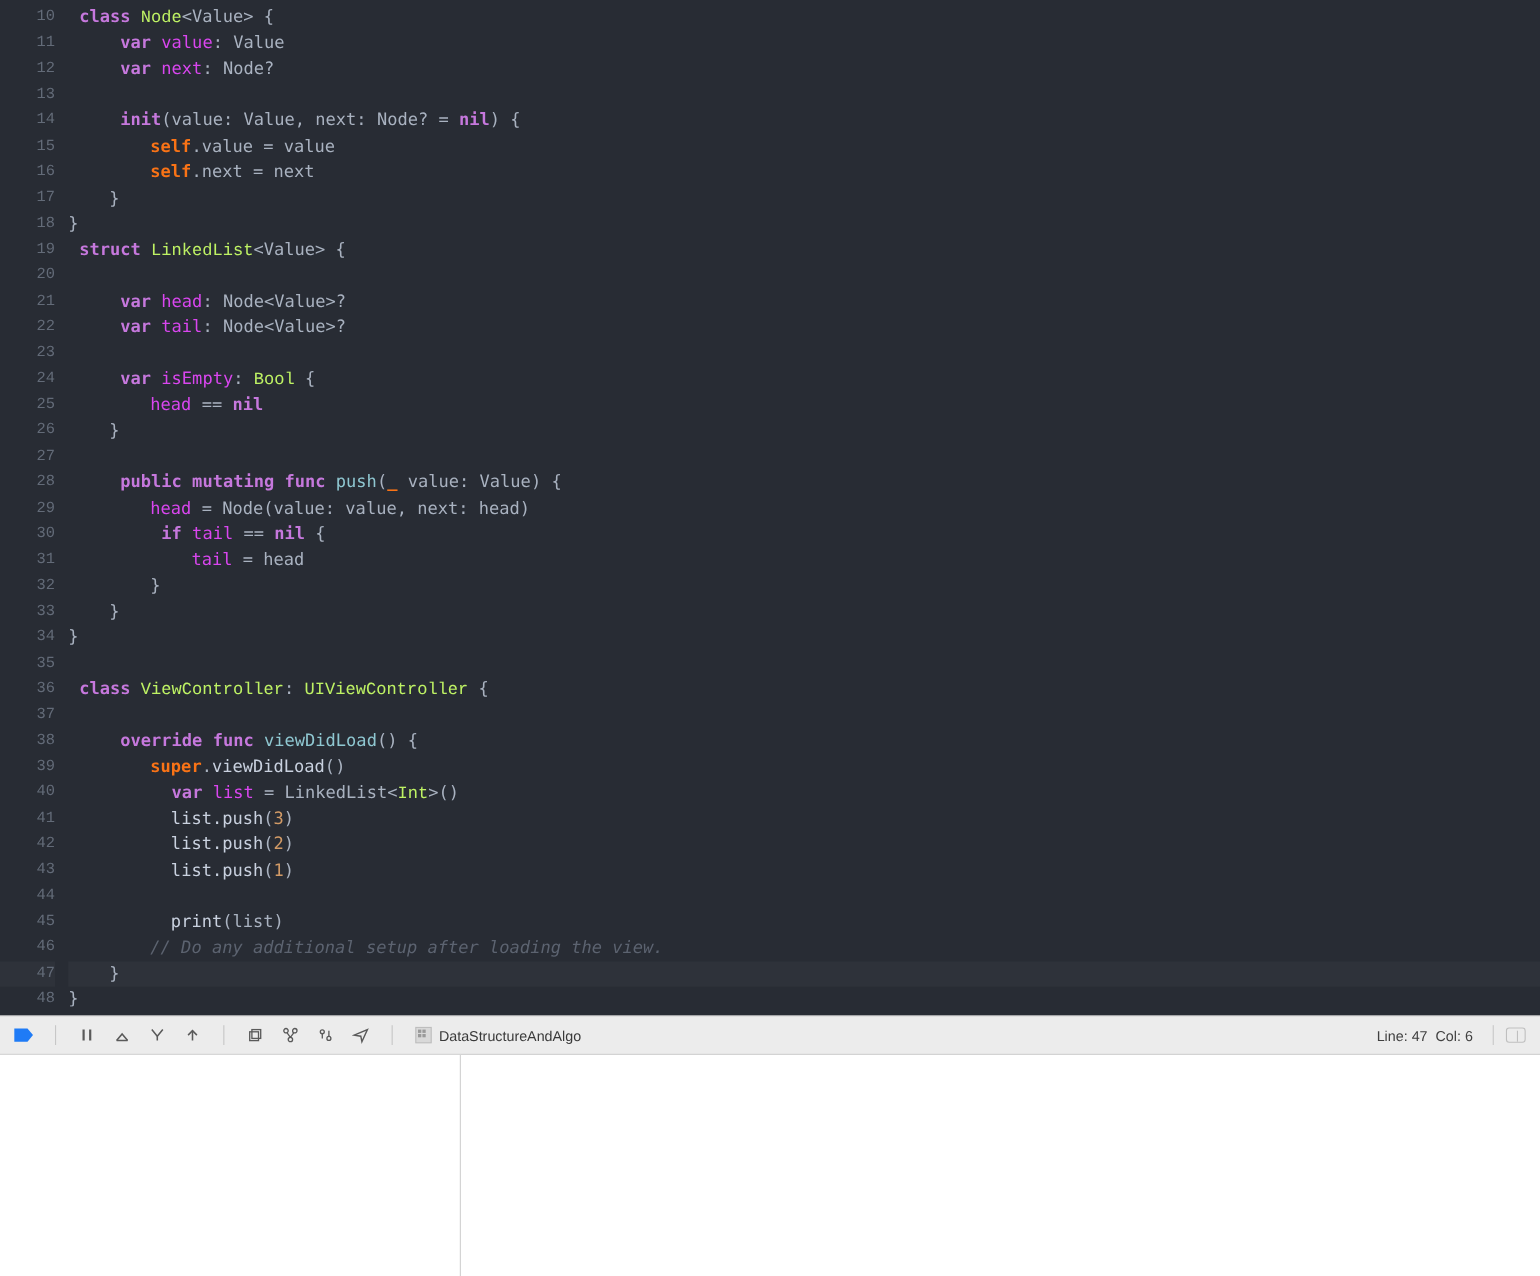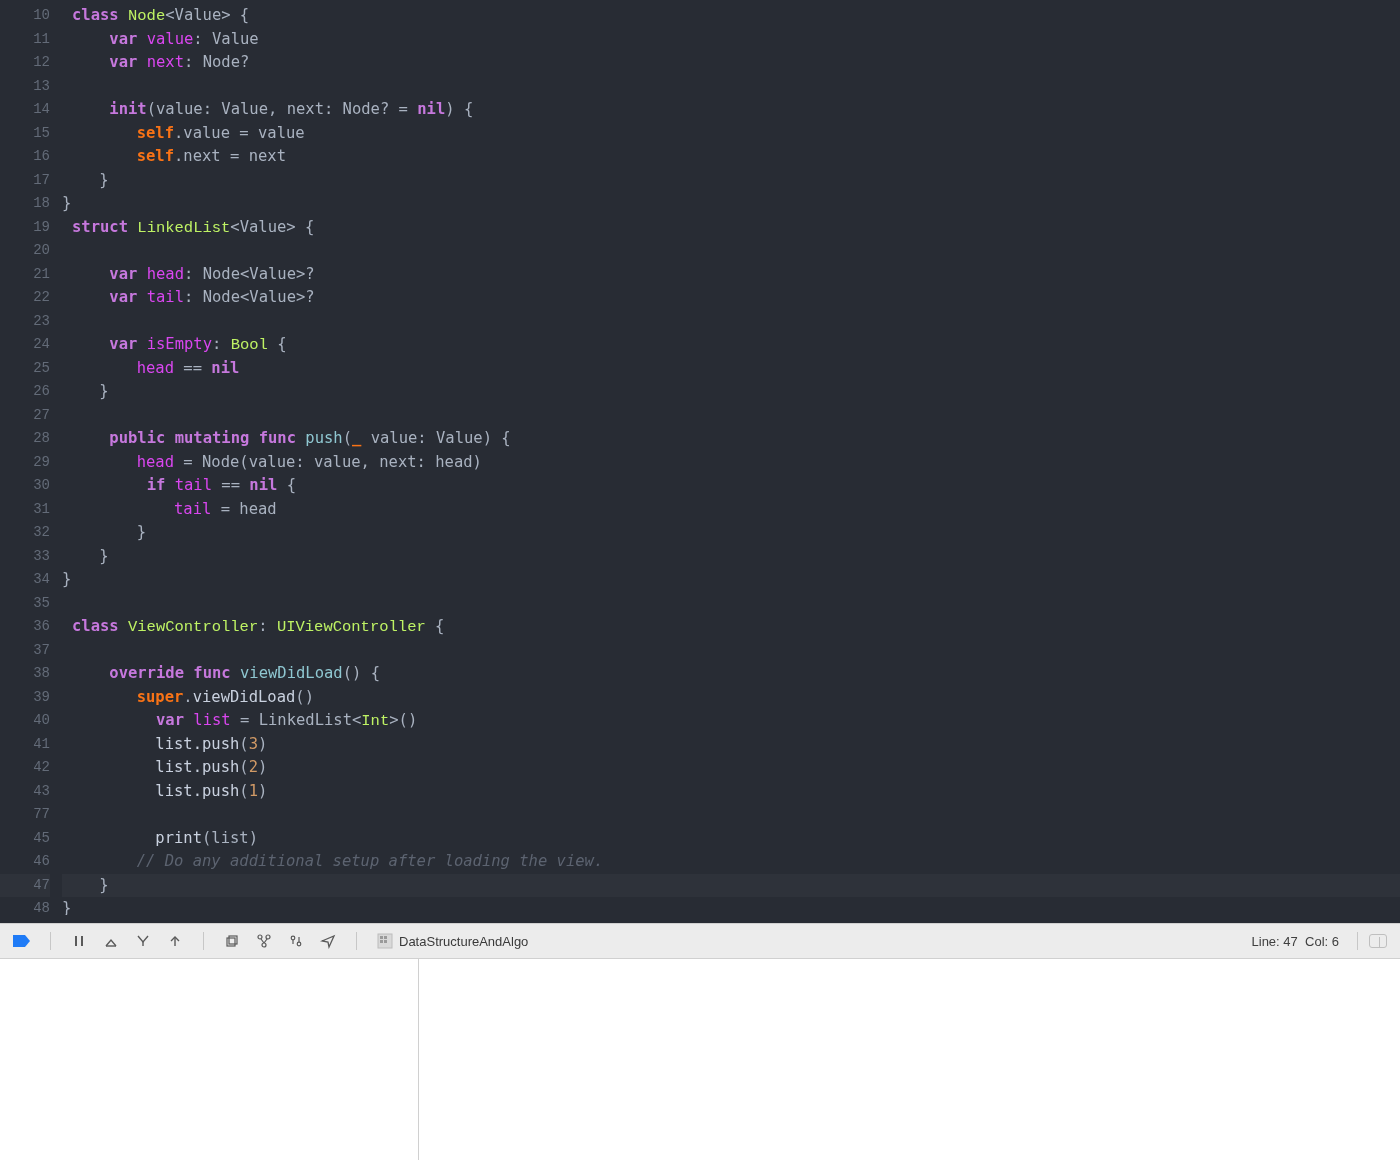--- a/index.html
+++ b/index.html
@@ -74,21 +74,21 @@
       <div>34</div>
       <div>35</div>
       <div>36</div>
       <div>37</div>
       <div>38</div>
       <div>39</div>
       <div>40</div>
       <div>41</div>
       <div>42</div>
       <div>43</div>
-      <div>77</div>
+      <div>44</div>
       <div>45</div>
       <div>46</div>
       <div class="hl" style="background: rgb(46, 50, 58);">47</div>
       <div>48</div>
     </div>
   <div class="code"><div class="code-line"><span class="tok-kw">class </span><span class="tok-type">Node</span><span class="tok-punc">&lt;Value&gt; {</span></div><div class="code-line"><span>    </span><span class="tok-kw">var </span><span class="tok-id">value</span><span class="tok-punc">: Value</span></div><div class="code-line"><span>    </span><span class="tok-kw">var </span><span class="tok-id">next</span><span class="tok-punc">: Node?</span></div><div class="code-line"></div><div class="code-line"><span>    </span><span class="tok-kw">init</span><span class="tok-punc">(value: Value, next: Node? = </span><span class="tok-nil">nil</span><span class="tok-punc">) {</span></div><div class="code-line"><span>        </span><span class="tok-sel">self</span><span class="tok-punc">.value = value</span></div><div class="code-line"><span>        </span><span class="tok-sel">self</span><span class="tok-punc">.next = next</span></div><div class="code-line"><span>    </span><span class="tok-punc">}</span></div><div class="code-line"><span class="tok-punc">}</span></div><div class="code-line"><span class="tok-kw">struct </span><span class="tok-type">LinkedList</span><span class="tok-punc">&lt;Value&gt; {</span></div><div class="code-line"></div><div class="code-line"><span>    </span><span class="tok-kw">var </span><span class="tok-id">head</span><span class="tok-punc">: Node&lt;Value&gt;?</span></div><div class="code-line"><span>    </span><span class="tok-kw">var </span><span class="tok-id">tail</span><span class="tok-punc">: Node&lt;Value&gt;?</span></div><div class="code-line"></div><div class="code-line"><span>    </span><span class="tok-kw">var </span><span class="tok-id">isEmpty</span><span class="tok-punc">: </span><span class="tok-type">Bool</span><span class="tok-punc"> {</span></div><div class="code-line"><span>        </span><span class="tok-id">head</span><span class="tok-punc"> == </span><span class="tok-nil">nil</span></div><div class="code-line"><span>    </span><span class="tok-punc">}</span></div><div class="code-line"></div><div class="code-line"><span>    </span><span class="tok-kw">public mutating func </span><span class="tok-fn">push</span><span class="tok-punc">(</span><span class="tok-sel">_</span><span class="tok-punc"> value: Value) {</span></div><div class="code-line"><span>        </span><span class="tok-id">head</span><span class="tok-punc"> = Node(value: value, next: head)</span></div><div class="code-line"><span>        </span><span class="tok-kw">if </span><span class="tok-id">tail</span><span class="tok-punc"> == </span><span class="tok-nil">nil</span><span class="tok-punc"> {</span></div><div class="code-line"><span>            </span><span class="tok-id">tail</span><span class="tok-punc"> = head</span></div><div class="code-line"><span>        </span><span class="tok-punc">}</span></div><div class="code-line"><span>    </span><span class="tok-punc">}</span></div><div class="code-line"><span class="tok-punc">}</span></div><div class="code-line"></div><div class="code-line"><span class="tok-kw">class </span><span class="tok-type">ViewController</span><span class="tok-punc">: </span><span class="tok-type">UIViewController</span><span class="tok-punc"> {</span></div><div class="code-line"></div><div class="code-line"><span>    </span><span class="tok-kw">override func </span><span class="tok-fn">viewDidLoad</span><span class="tok-punc">() {</span></div><div class="code-line"><span>        </span><span class="tok-sel">super</span><span class="tok-punc">.</span><span class="tok-call">viewDidLoad</span><span class="tok-punc">()</span></div><div class="code-line"><span>         </span><span class="tok-kw">var </span><span class="tok-id">list</span><span class="tok-punc"> = LinkedList&lt;</span><span class="tok-type">Int</span><span class="tok-punc">&gt;()</span></div><div class="code-line"><span>          </span><span class="tok-call">list.push</span><span class="tok-punc">(</span><span class="tok-num">3</span><span class="tok-punc">)</span></div><div class="code-line"><span>          </span><span class="tok-call">list.push</span><span class="tok-punc">(</span><span class="tok-num">2</span><span class="tok-punc">)</span></div><div class="code-line"><span>          </span><span class="tok-call">list.push</span><span class="tok-punc">(</span><span class="tok-num">1</span><span class="tok-punc">)</span></div><div class="code-line"></div><div class="code-line"><span>          </span><span class="tok-call">print</span><span class="tok-punc">(list)</span></div><div class="code-line"><span>        </span><span class="tok-com">// Do any additional setup after loading the view.</span></div><div class="code-line hl"><span>    </span><span class="tok-punc">}</span></div><div class="code-line partial"><span class="tok-punc">}</span></div></div>
 </div>
 
 <div class="toolbar">
   <div class="group">

